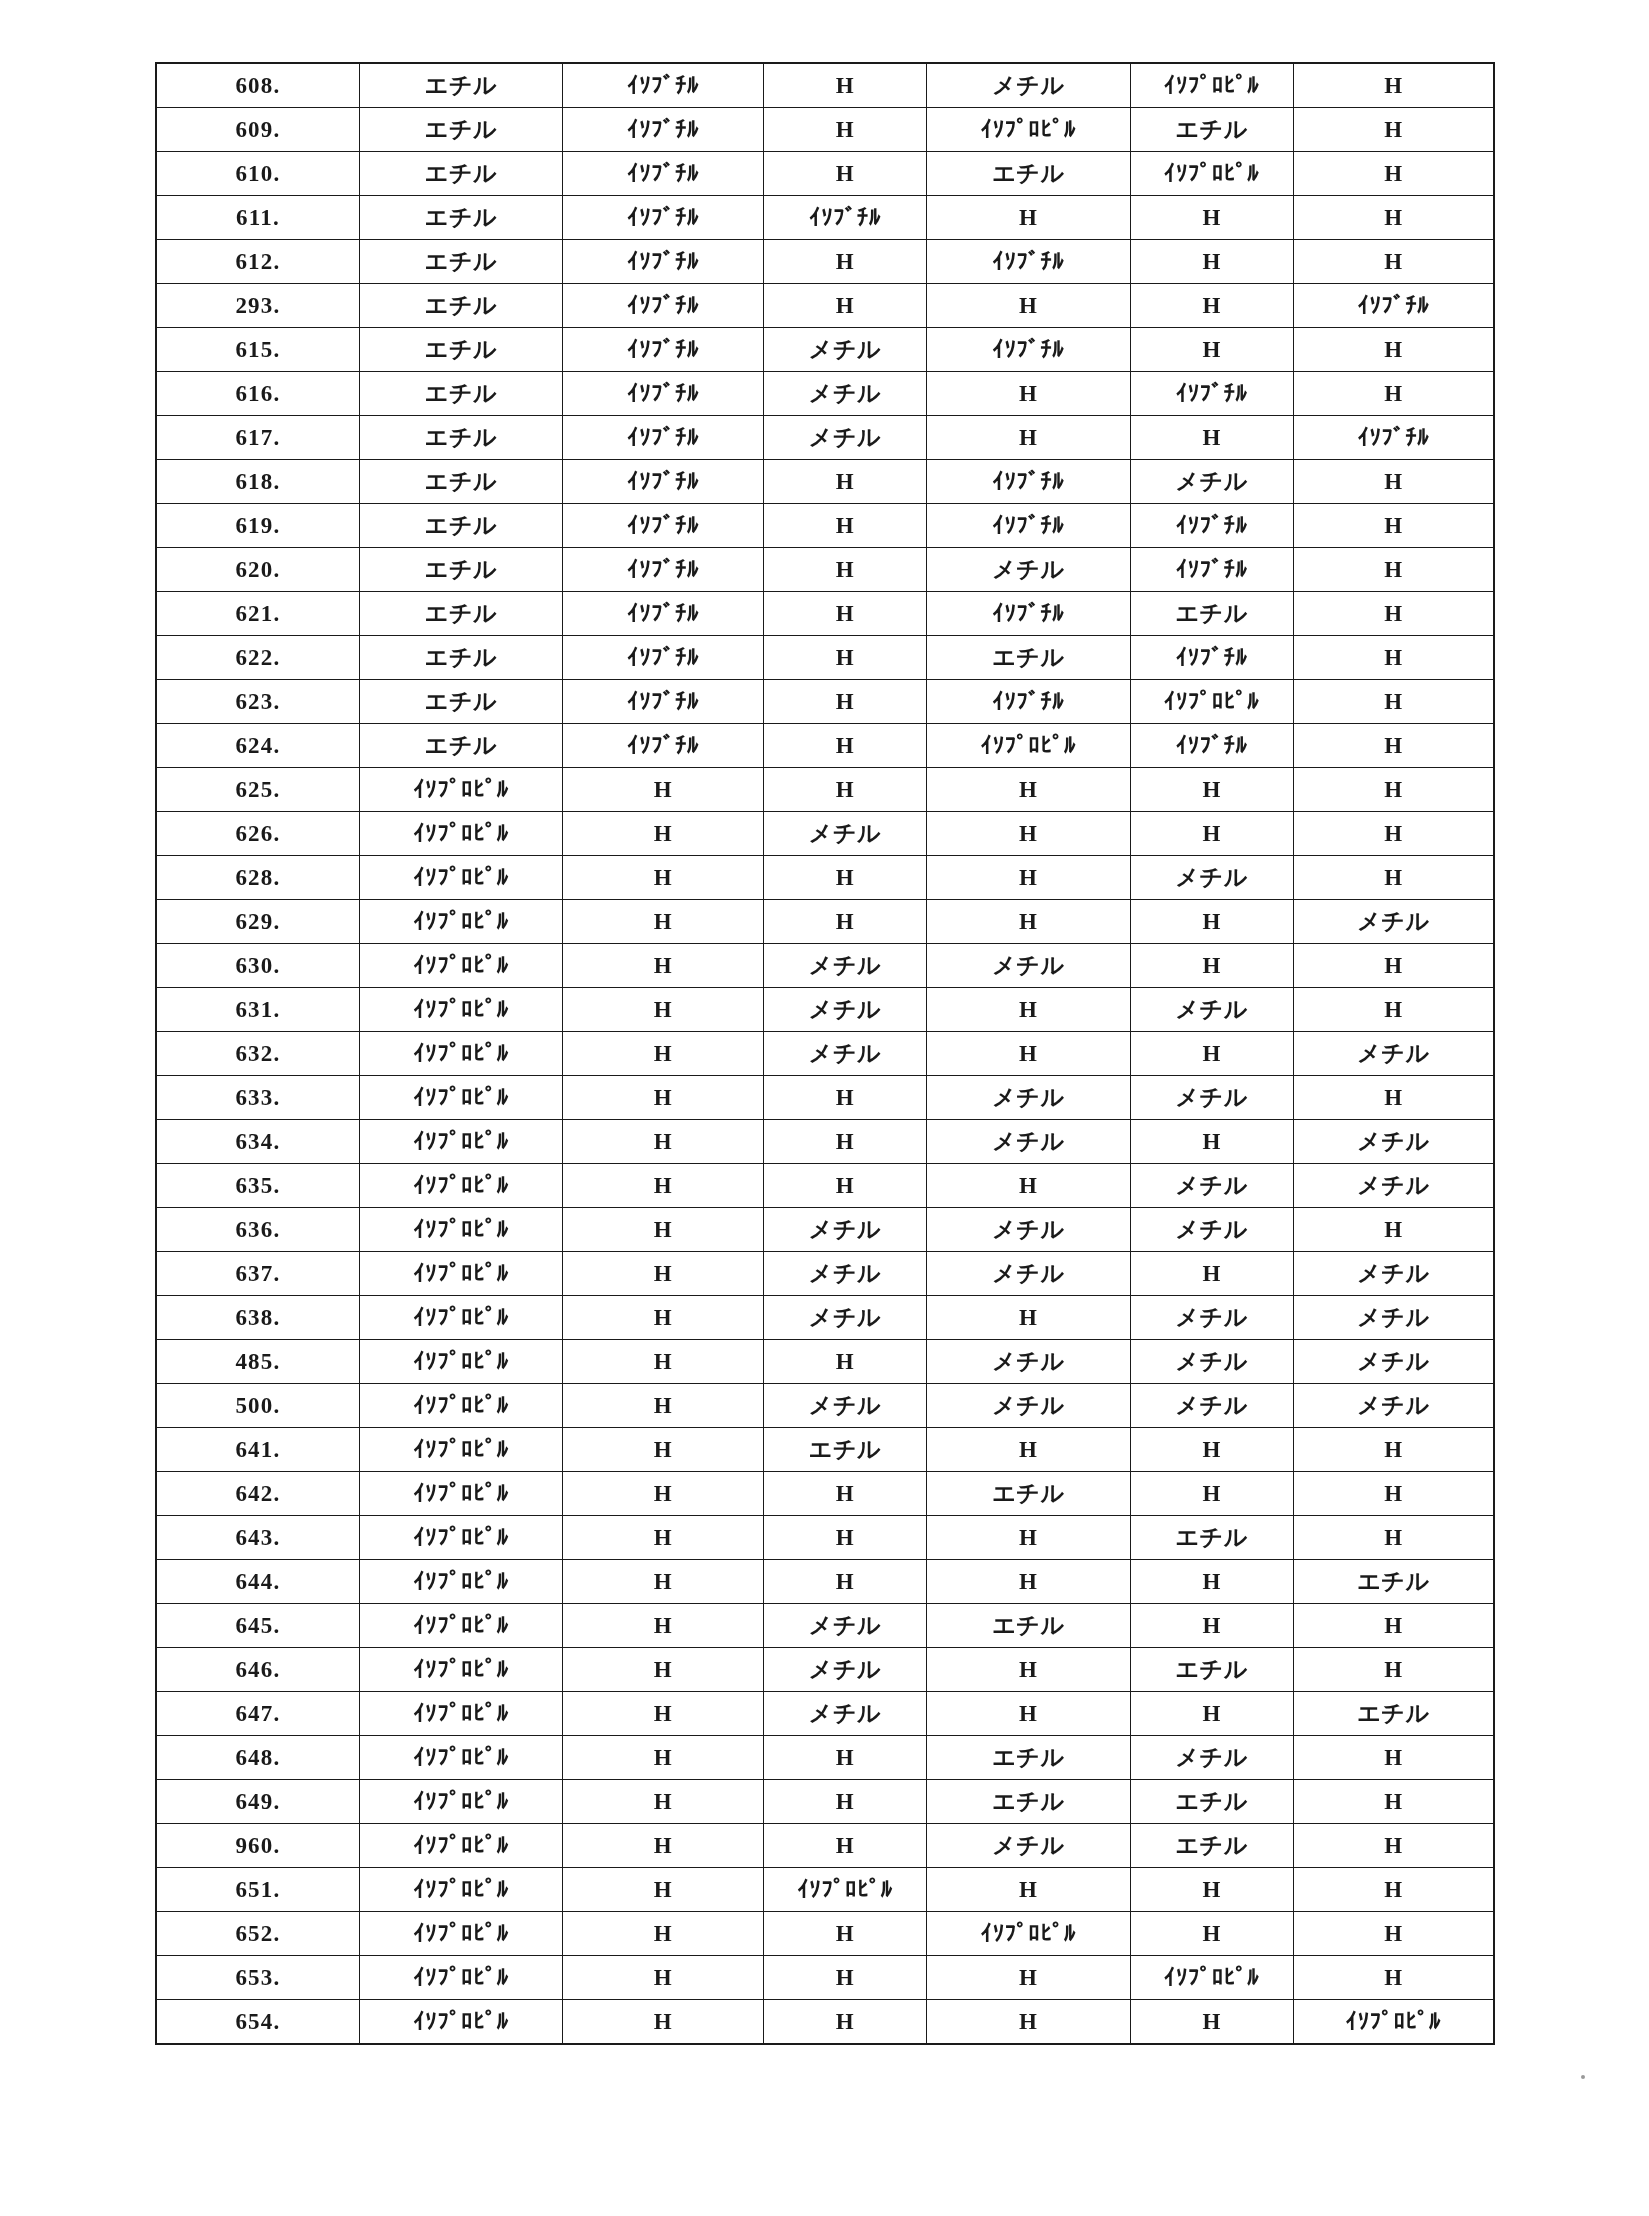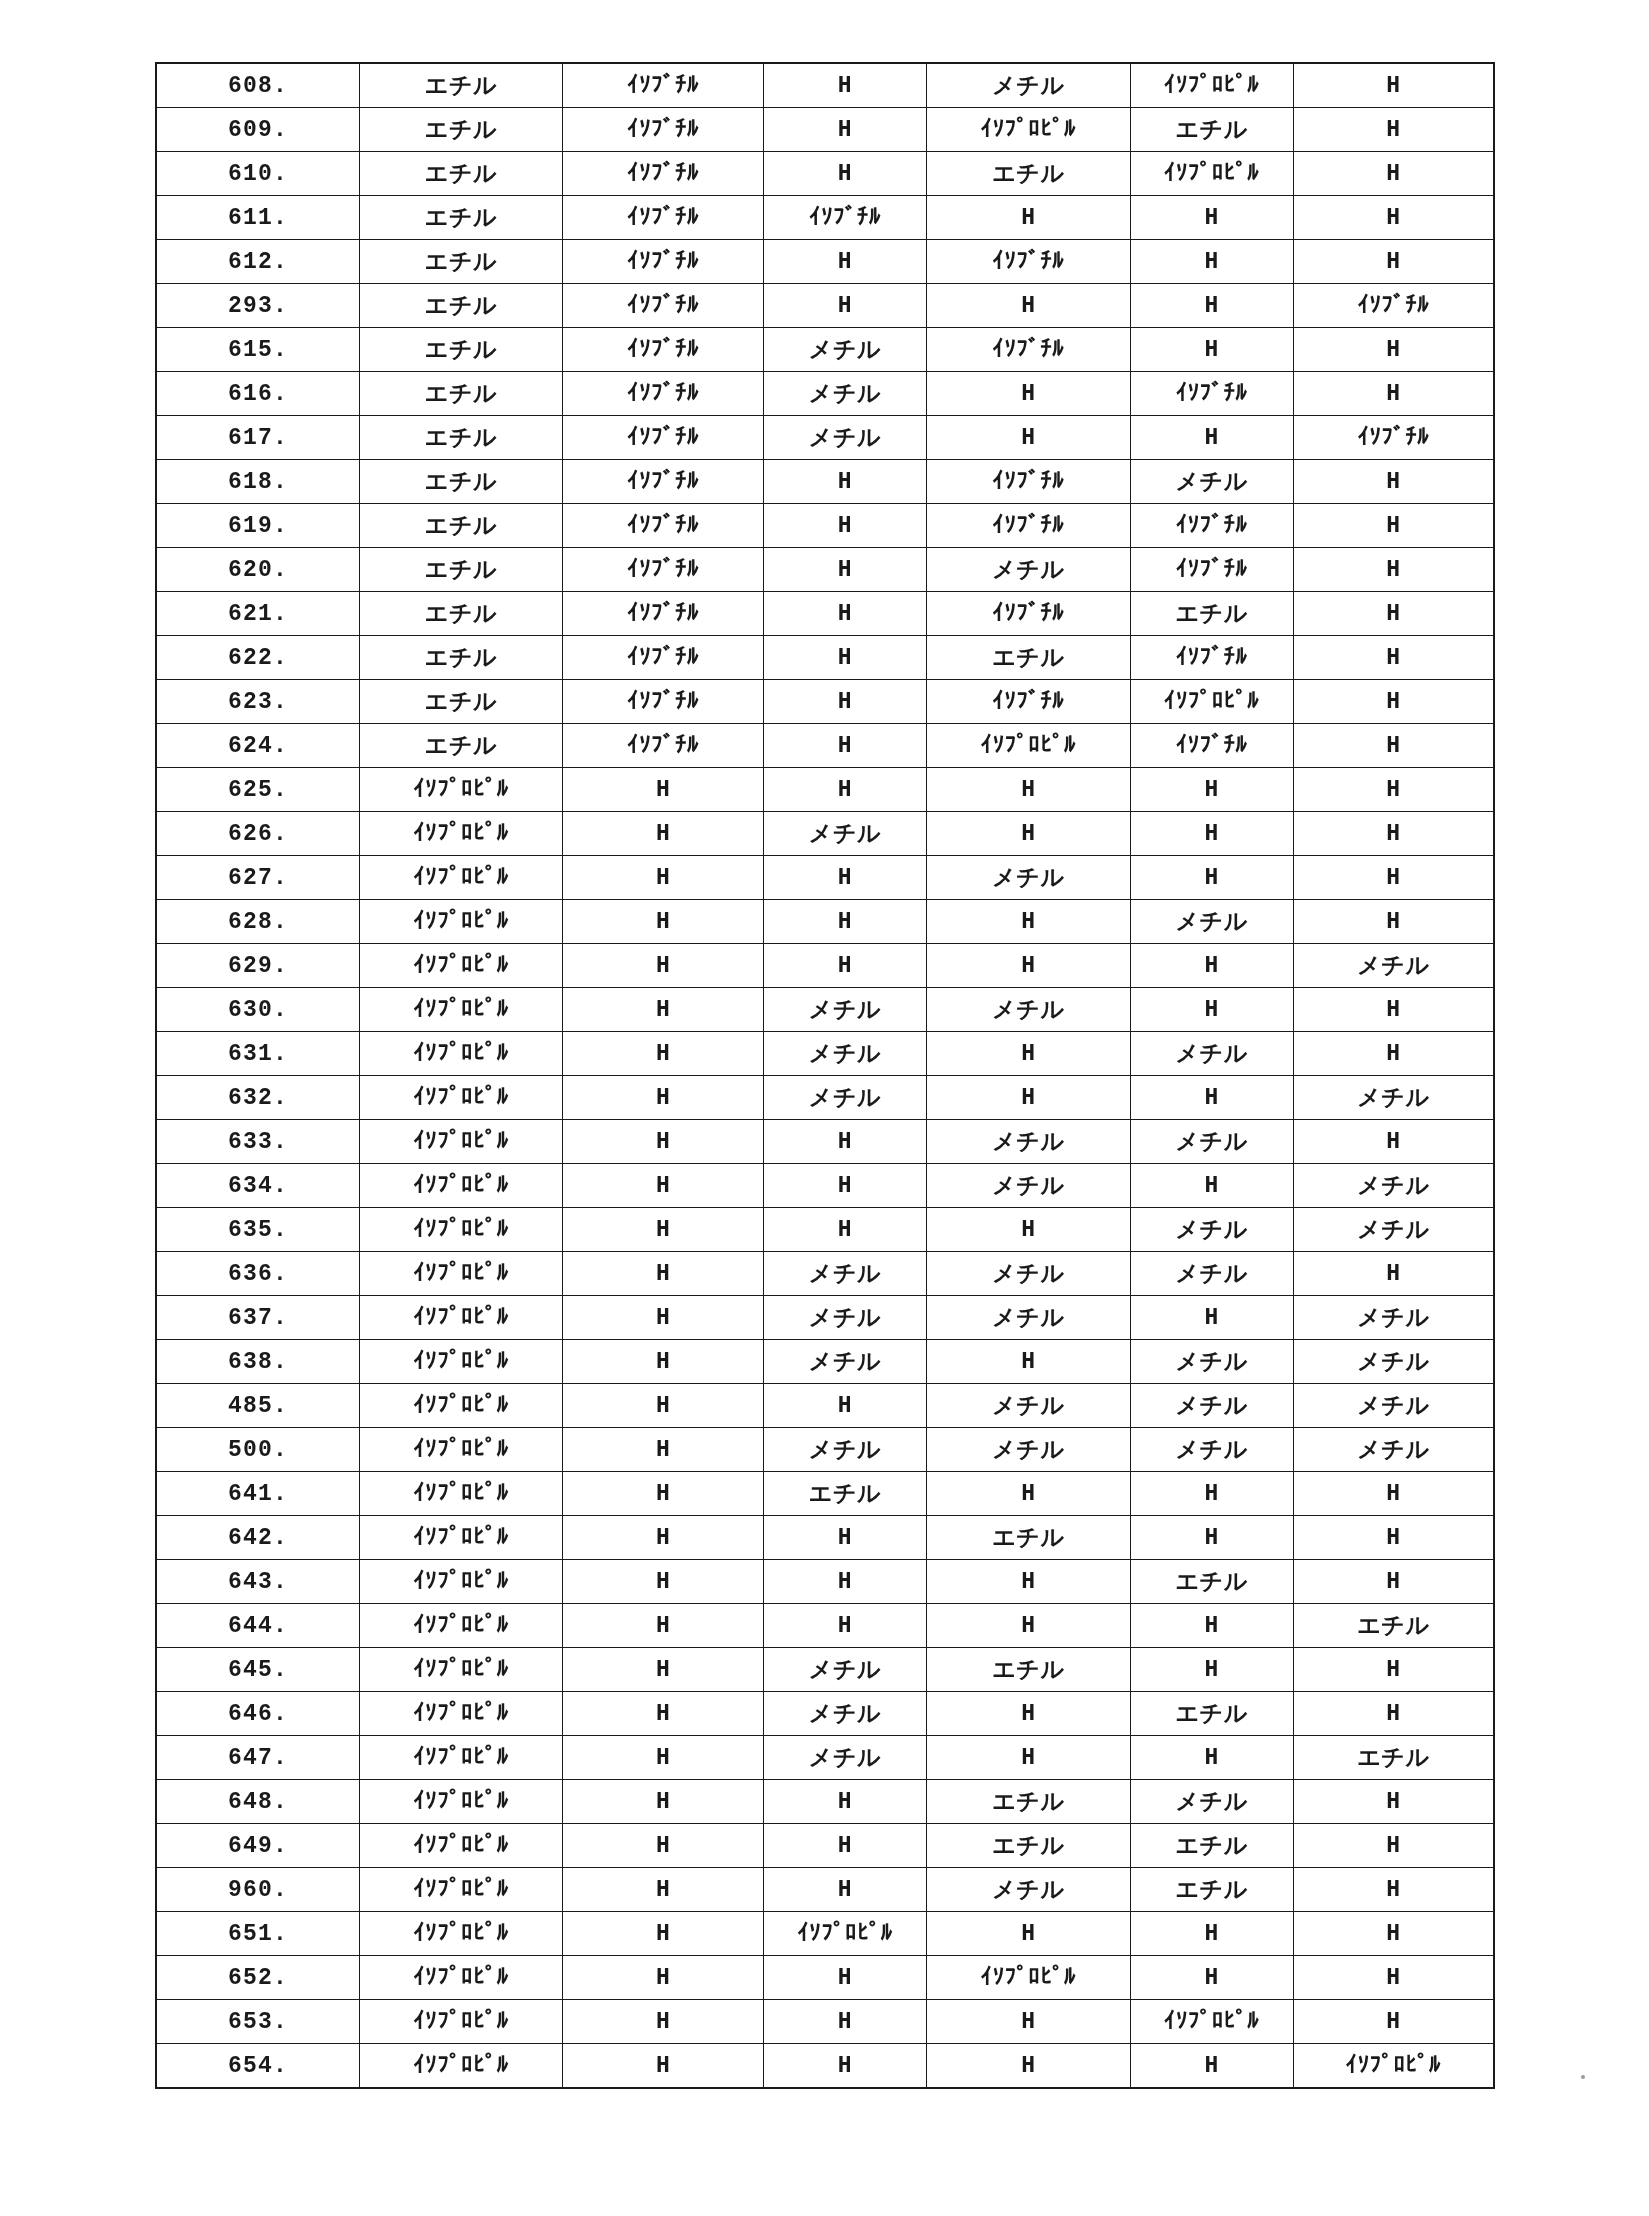--- a/index.html
+++ b/index.html
@@ -5,21 +5,21 @@
   html, body {
     margin: 0;
     padding: 0;
     background: #f2f2f0;
   }
   .page {
     position: relative;
     width: 1650px;
     height: 2216px;
     background: #ffffff;
-    font-family: Liberation Mono, monospace;
+    font-family: Liberation Serif, serif;
     color: #1a1a1a;
     overflow: hidden;
   }
   table.subst-table {
     position: absolute;
     left: 155px;
     top: 62px;
     width: 1340px;
     border-collapse: collapse;
     table-layout: fixed;
@@ -223,29 +223,20 @@
         <tr>
           <td class="row-no">626.</td>
           <td>ｲｿﾌﾟﾛﾋﾟﾙ</td>
           <td>H</td>
           <td>メチル</td>
           <td>H</td>
           <td>H</td>
           <td>H</td>
         </tr>
         <tr>
-          <td class="row-no">627.</td>
-          <td>ｲｿﾌﾟﾛﾋﾟﾙ</td>
-          <td>H</td>
-          <td>H</td>
-          <td>メチル</td>
-          <td>H</td>
-          <td>H</td>
-        </tr>
-        <tr>
           <td class="row-no">628.</td>
           <td>ｲｿﾌﾟﾛﾋﾟﾙ</td>
           <td>H</td>
           <td>H</td>
           <td>H</td>
           <td>メチル</td>
           <td>H</td>
         </tr>
         <tr>
           <td class="row-no">629.</td>

